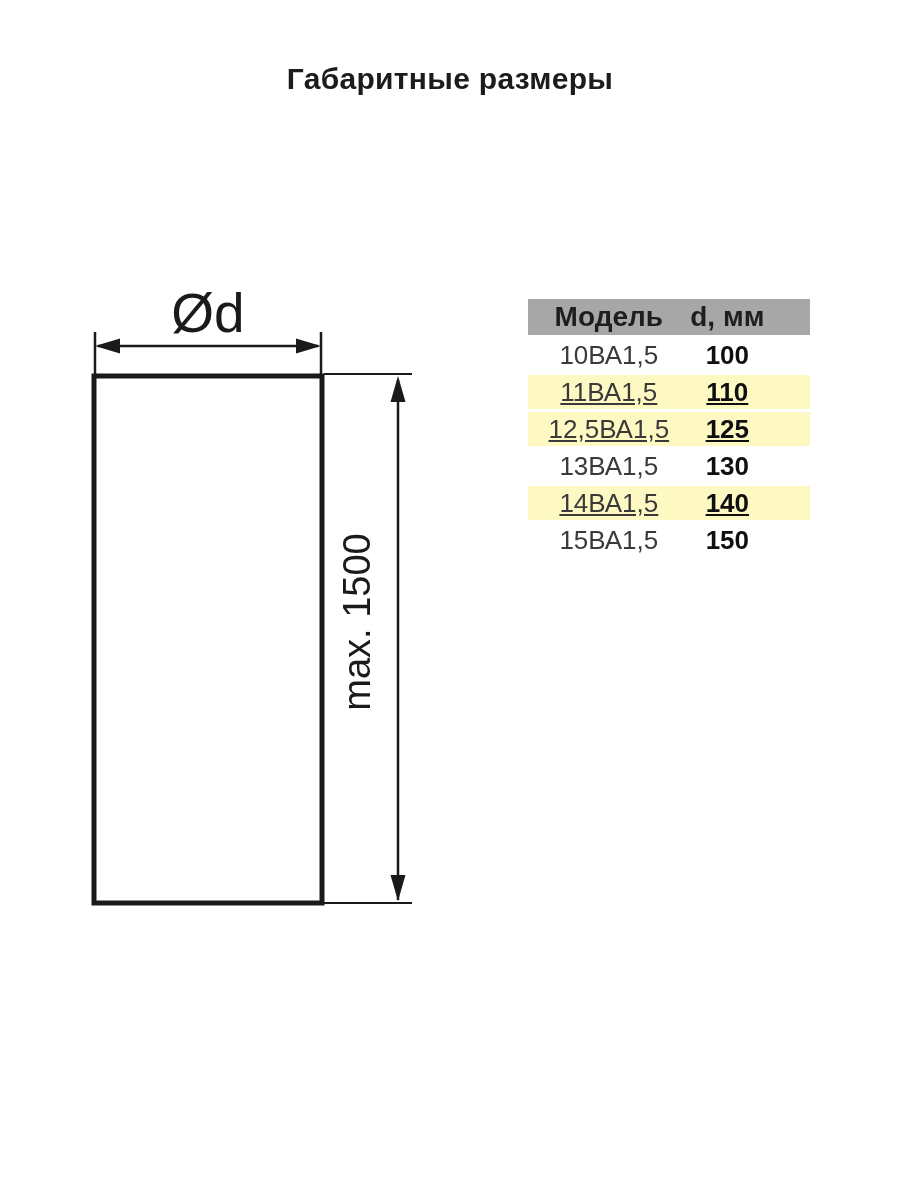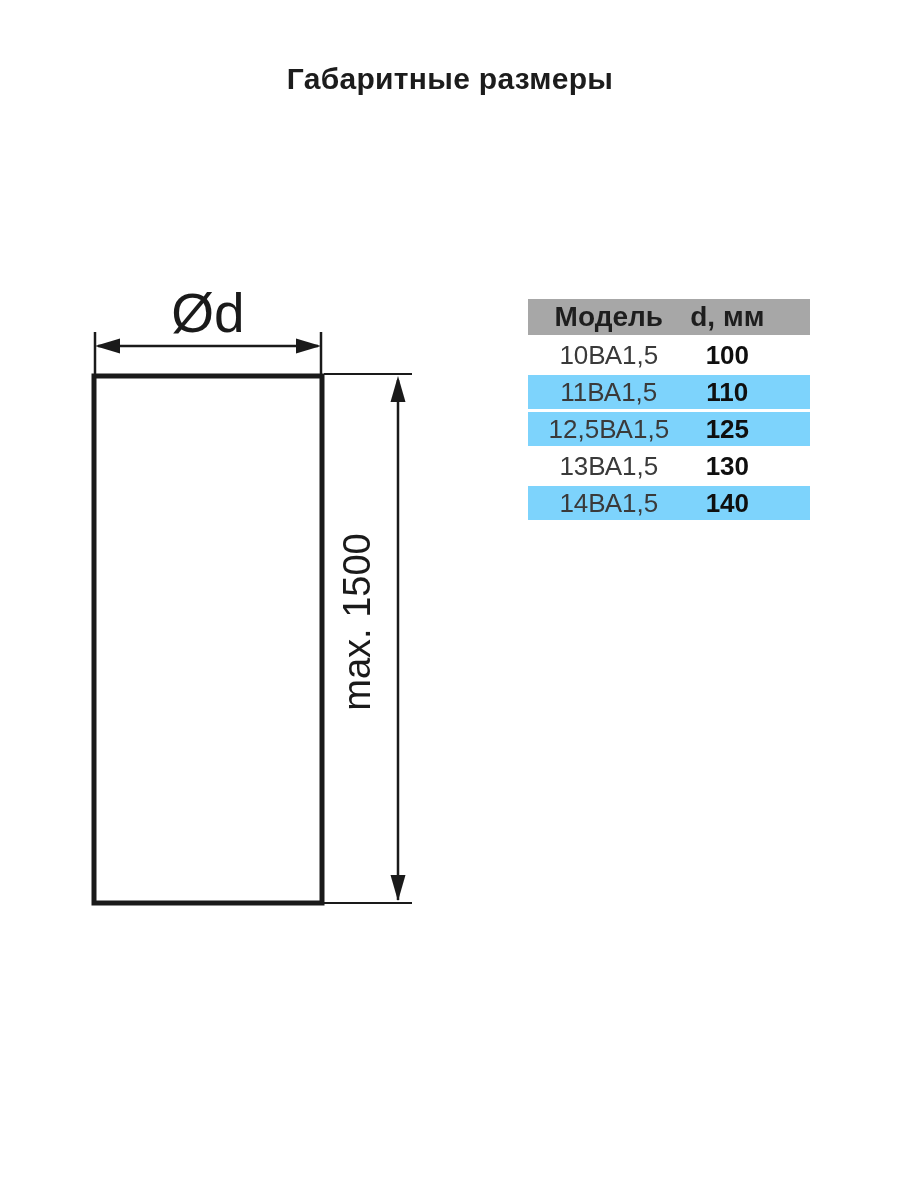--- a/index.html
+++ b/index.html
@@ -69,21 +69,22 @@
   }
   .spec-table tbody td.col-model {
     font-weight: normal;
     color: #3a3a3a;
   }
   .spec-table tbody td.col-value {
     font-weight: bold;
     color: #0f0f0f;
   }
   .spec-table tbody tr.alt td {
-    background: #7dd3fc;
+    background: #fef9c3;
+    text-decoration: underline;
   }
 
   svg text {
     font-family: "Liberation Sans", sans-serif;
     fill: #1a1a1a;
   }
 </style>
 </head>
 <body>
 
@@ -135,14 +136,18 @@
       <td class="col-value">125</td>
     </tr>
     <tr>
       <td class="col-model">13ВА1,5</td>
       <td class="col-value">130</td>
     </tr>
     <tr class="alt">
       <td class="col-model">14ВА1,5</td>
       <td class="col-value">140</td>
     </tr>
+    <tr>
+      <td class="col-model">15ВА1,5</td>
+      <td class="col-value">150</td>
+    </tr>
   </tbody>
 </table>
 
 </body></html>

